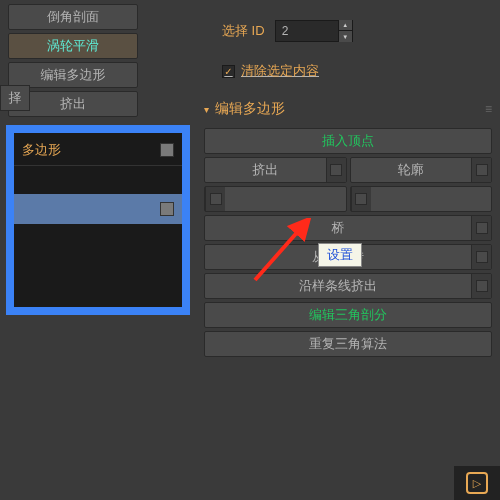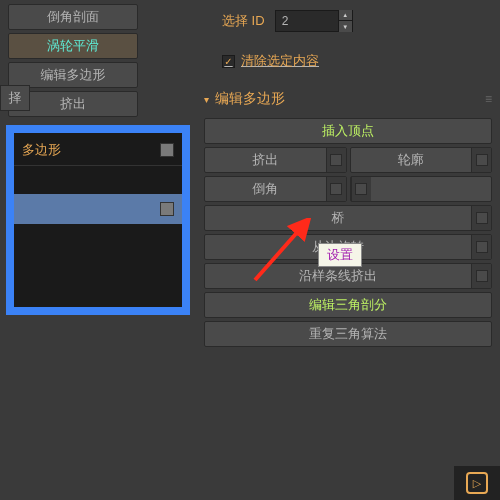--- a/index.html
+++ b/index.html
@@ -29,28 +29,28 @@
     
     .checkbox-row { display: flex; align-items: center; gap: 6px; margin: 14px 0 14px 4px; }
     .checkbox { width: 13px; height: 13px; background: #2a2a2a; border: 1px solid #1a1a1a; display: flex; align-items: center; justify-content: center; }
     .checkbox.checked::after { content: "✓"; color: #e8a854; font-size: 10px; }
     
     .section-header { display: flex; align-items: center; gap: 6px; color: #e8a854; font-size: 14px; margin: 6px 0 10px 0; }
     .sect-icon { color: #e8a854; font-size: 10px; }
     .sect-menu { margin-left: auto; color: #666; font-size: 12px; }
     
     .edit-grid { display: flex; flex-direction: column; gap: 3px; }
-    .wide-btn { background: #4a4a4a; border: 1px solid #2a2a2a; border-radius: 2px; color: #bef264; font-size: 13px; height: 26px; display: flex; align-items: center; justify-content: center; width: 100%; cursor: pointer; }
+    .wide-btn { background: #4a4a4a; border: 1px solid #2a2a2a; border-radius: 2px; color: #22c55e; font-size: 13px; height: 26px; display: flex; align-items: center; justify-content: center; width: 100%; cursor: pointer; }
     .btn-row { display: flex; gap: 3px; }
     .half-btn { background: #4a4a4a; border: 1px solid #2a2a2a; border-radius: 2px; color: #b5b5b5; font-size: 13px; height: 26px; display: flex; align-items: center; cursor: pointer; flex: 1; }
     .half-btn .txt { flex: 1; text-align: center; }
     .settings-sq { width: 20px; height: 100%; background: #3a3a3a; border-left: 1px solid #2a2a2a; display: flex; align-items: center; justify-content: center; }
     .settings-sq::after { content: ""; width: 10px; height: 10px; background: #4a4a4a; border: 1px solid #2a2a2a; }
     
-    .tooltip { position: absolute; background: #f5f5e8; border: 1px solid #888; color: #a21caf; font-size: 13px; padding: 2px 8px; z-index: 100; left: 318px; top: 243px; }
+    .tooltip { position: absolute; background: #f5f5e8; border: 1px solid #888; color: #1d4ed8; font-size: 13px; padding: 2px 8px; z-index: 100; left: 318px; top: 243px; }
     
     .arrow-annotation { position: absolute; left: 247px; top: 218px; z-index: 50; pointer-events: none; }
     
     .watermark { position: absolute; bottom: 0; right: 0; background: rgba(30,30,30,0.85); padding: 6px 12px; display: flex; align-items: center; gap: 8px; z-index: 200; }
     .wm-icon { width: 22px; height: 22px; border: 2px solid #e8a854; border-radius: 4px; display: flex; align-items: center; justify-content: center; color: #e8a854; font-size: 11px; }
     .wm-text { display: flex; flex-direction: column; }
     .wm-line1 { color: #fff; font-size: 11px; letter-spacing: 1px; }
     .wm-line2 { color: #e8a854; font-size: 15px; font-weight: bold; }
     
     .top-left-btn { position: absolute; left: 0; top: 85px; width: 30px; height: 26px; background: #4a4a4a; border: 1px solid #2a2a2a; color: #b5b5b5; display: flex; align-items: center; justify-content: center; font-size: 13px; }
@@ -75,21 +75,21 @@
       <div class="list-row empty"></div>
       <div class="list-row selected">
         <span></span>
         <span class="small-gray-box"></span>
       </div>
       <div class="list-row empty"></div>
     </div>
   </div>
 
   <div class="right-panel">
-    <div class="row-field" style="margin-top: 10px; margin-left: 18px;">
+    <div class="row-field" style="margin-top: 20px; margin-left: 18px;">
       <span class="label">选择 ID</span>
       <div class="spinner">
         <span class="spinner-val">2</span>
         <div class="spinner-arrows">
           <div class="spinner-arrow">▲</div>
           <div class="spinner-arrow">▼</div>
         </div>
       </div>
     </div>
     <div class="checkbox-row" style="margin-left: 18px; text-decoration: underline;">
@@ -110,21 +110,20 @@
           <span class="txt">挤出</span>
           <span class="settings-sq"></span>
         </div>
         <div class="half-btn">
           <span class="txt">轮廓</span>
           <span class="settings-sq"></span>
         </div>
       </div>
       <div class="btn-row">
         <div class="half-btn">
-          <span class="txt">倒角</span>
           <span class="settings-sq"></span>
         </div>
         <div class="half-btn">
           <span class="settings-sq"></span>
         </div>
       </div>
       <div class="btn-row">
         <div class="half-btn">
           <span class="txt">桥</span>
           <span class="settings-sq"></span>

